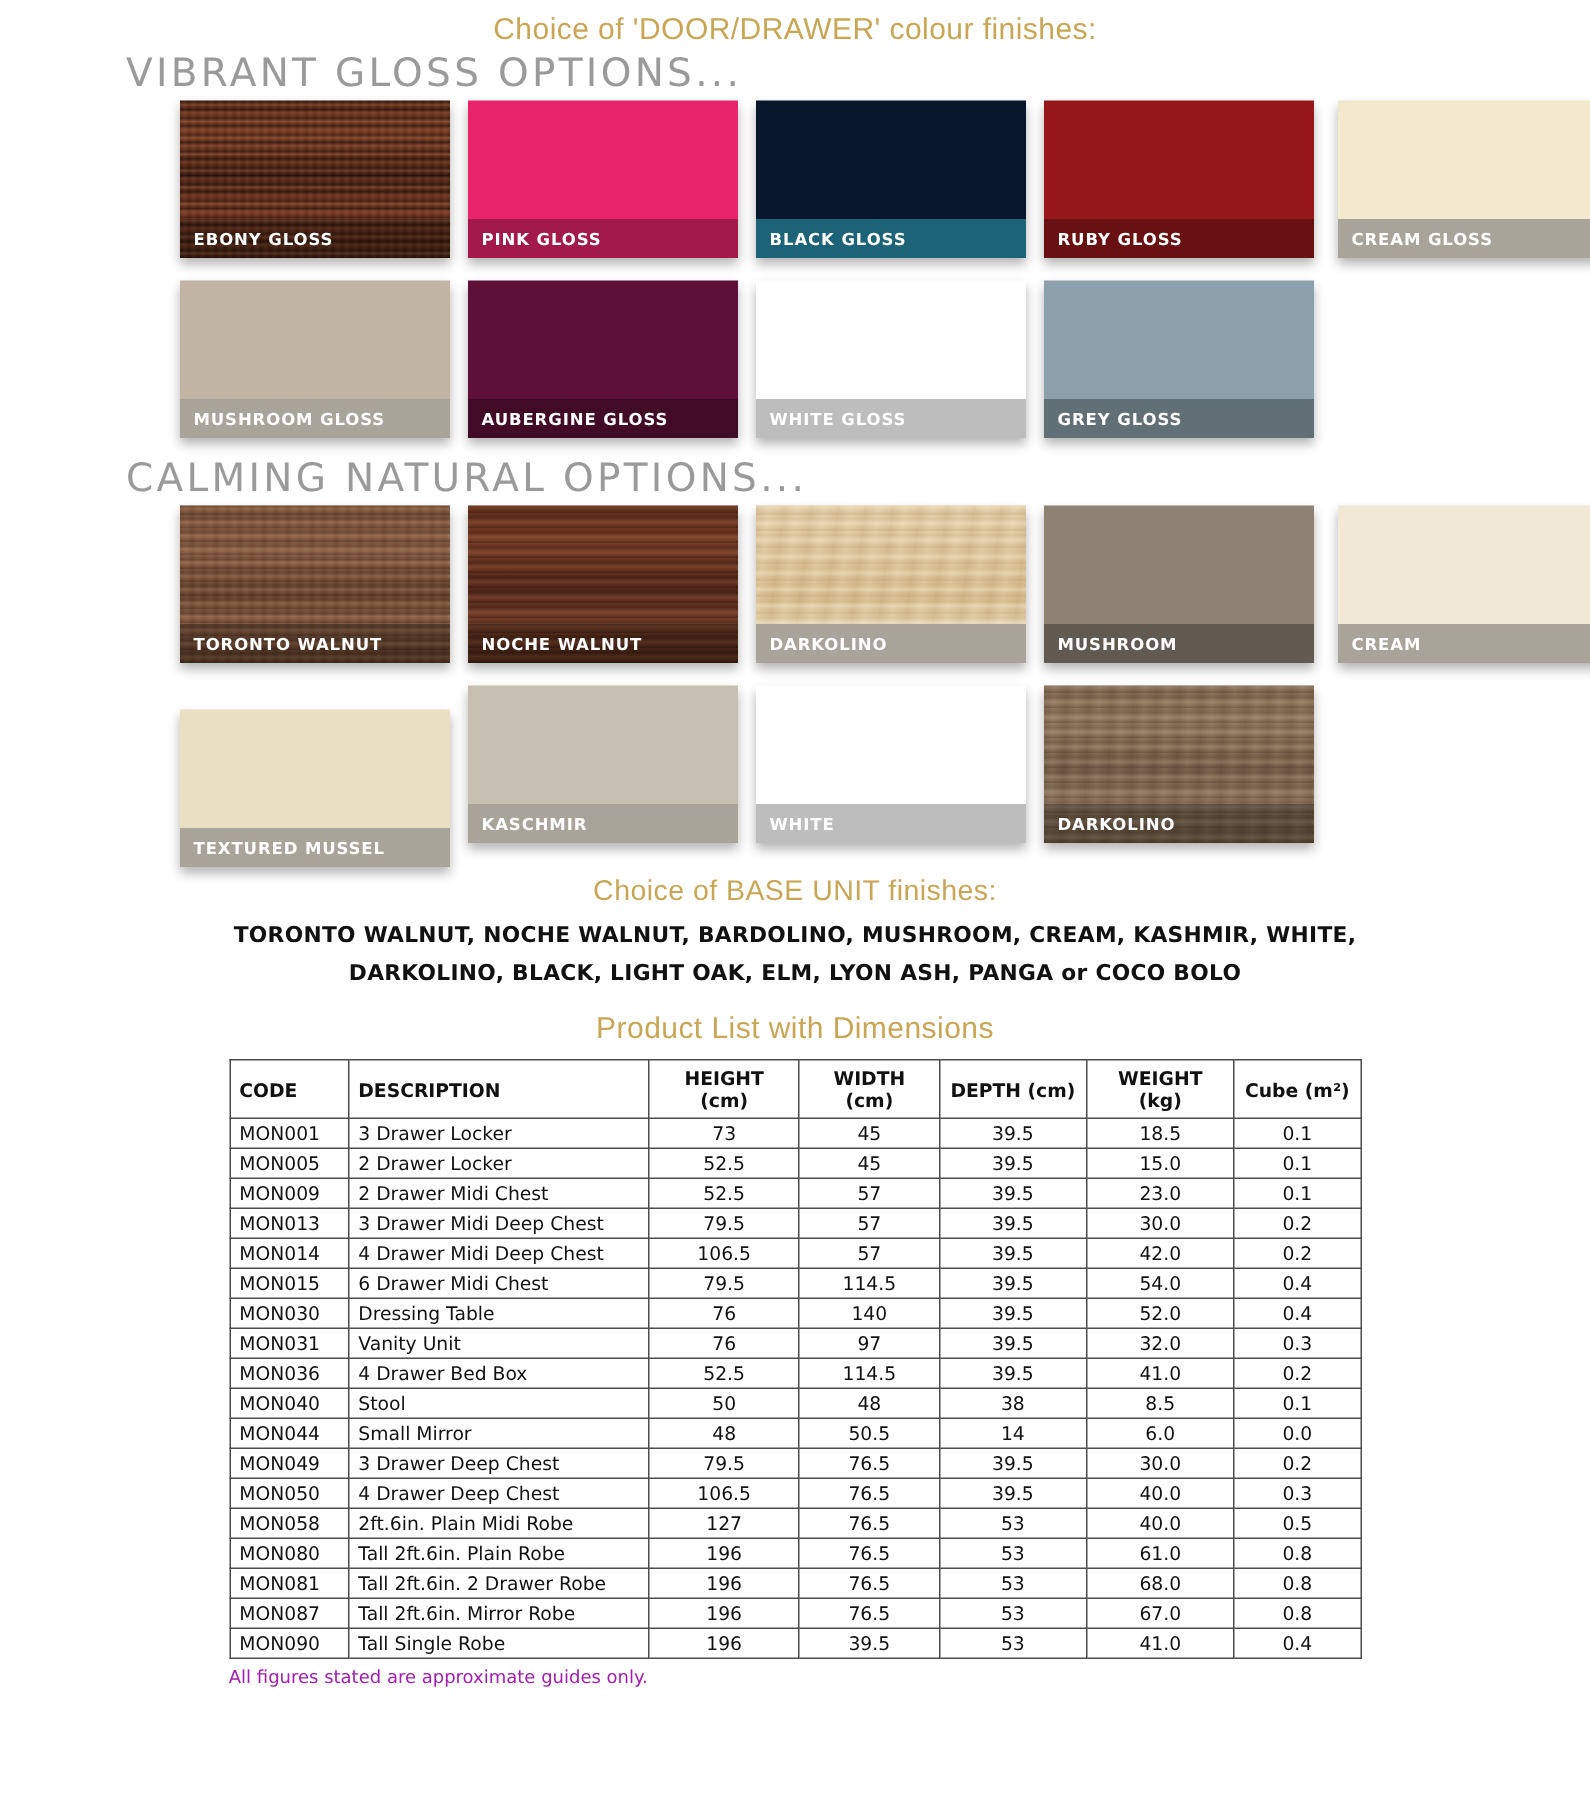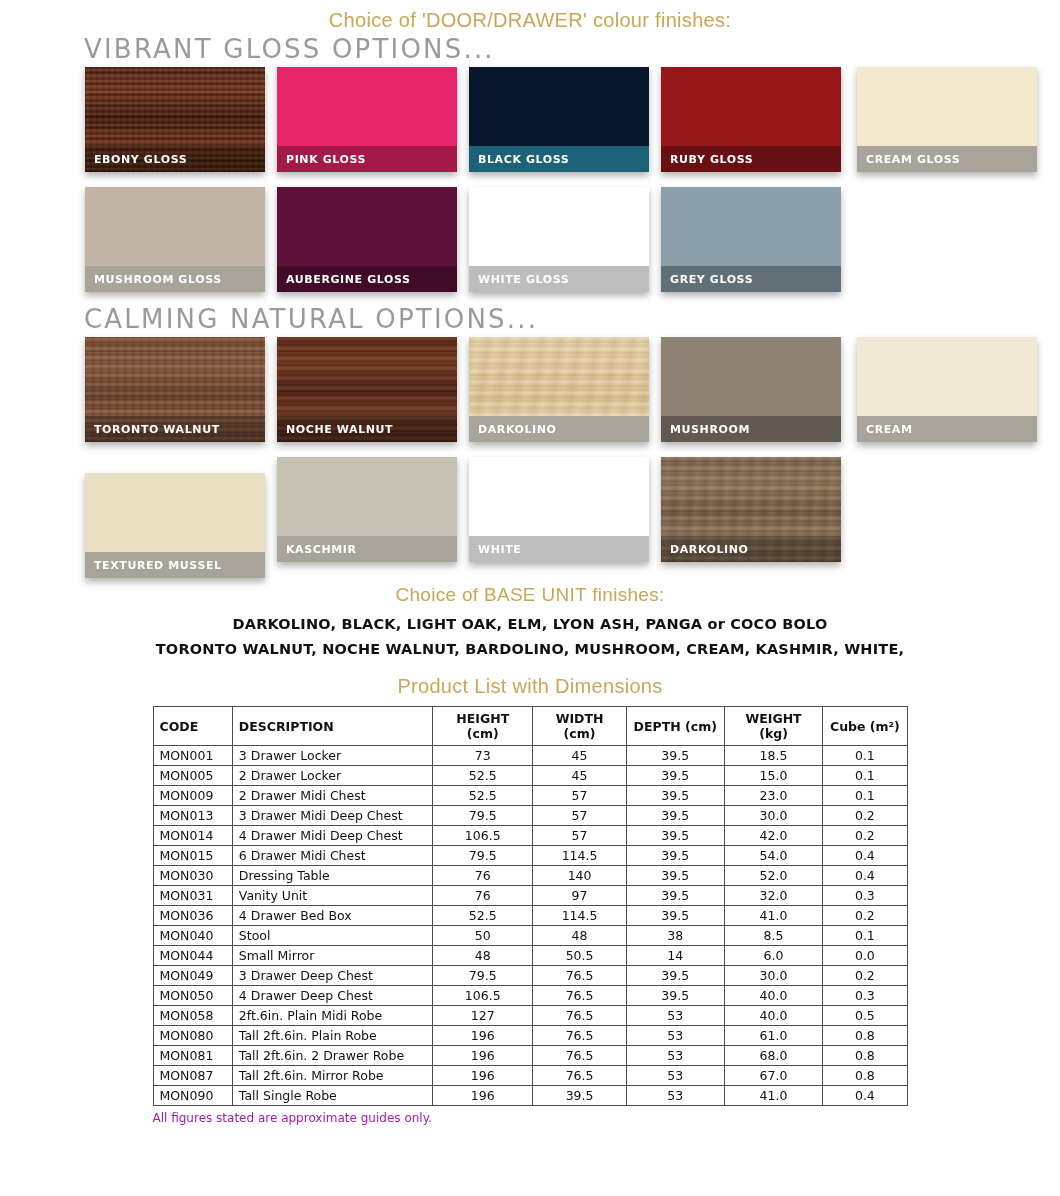--- a/index.html
+++ b/index.html
@@ -40,20 +40,21 @@
     position:relative;
     height:120px;
     padding-left:85px;
     box-sizing:border-box;
   }
   .swatch{
     position:absolute;
     width:180px;height:105px;
     box-shadow:0 4px 7px rgba(0,0,0,.30);
     overflow:hidden;
+    margin-left:35px;
   }
   .swatch .band{
     position:absolute;left:0;right:0;bottom:0;
     height:26px;
     background:rgba(0,0,0,.30);
     display:flex;align-items:center;
     padding-left:9px;
     box-sizing:border-box;
   }
   .swatch .band span{
@@ -290,22 +291,22 @@
       <div class="swatch grain-darkolino" style="left: 661px; top: 3px;">
         <div class="band">
           <span>DARKOLINO</span>
         </div>
       </div>
     </div>
 
   <div class="gold-title" id="base-unit-title">Choice of BASE UNIT finishes:</div>
 
   <div class="finish-list">
+    <div>TORONTO WALNUT, NOCHE WALNUT, BARDOLINO, MUSHROOM, CREAM, KASHMIR, WHITE,</div>
     <div>DARKOLINO, BLACK, LIGHT OAK, ELM, LYON ASH, PANGA or COCO BOLO</div>
-    <div>TORONTO WALNUT, NOCHE WALNUT, BARDOLINO, MUSHROOM, CREAM, KASHMIR, WHITE,</div>
   </div>
 
   <div class="gold-title" id="product-list-title">Product List with Dimensions</div>
 
   <div class="table-wrap">
     <table class="product-table">
       <thead>
         <tr>
           <th class="col-code">CODE</th>
           <th class="col-desc">DESCRIPTION</th>

